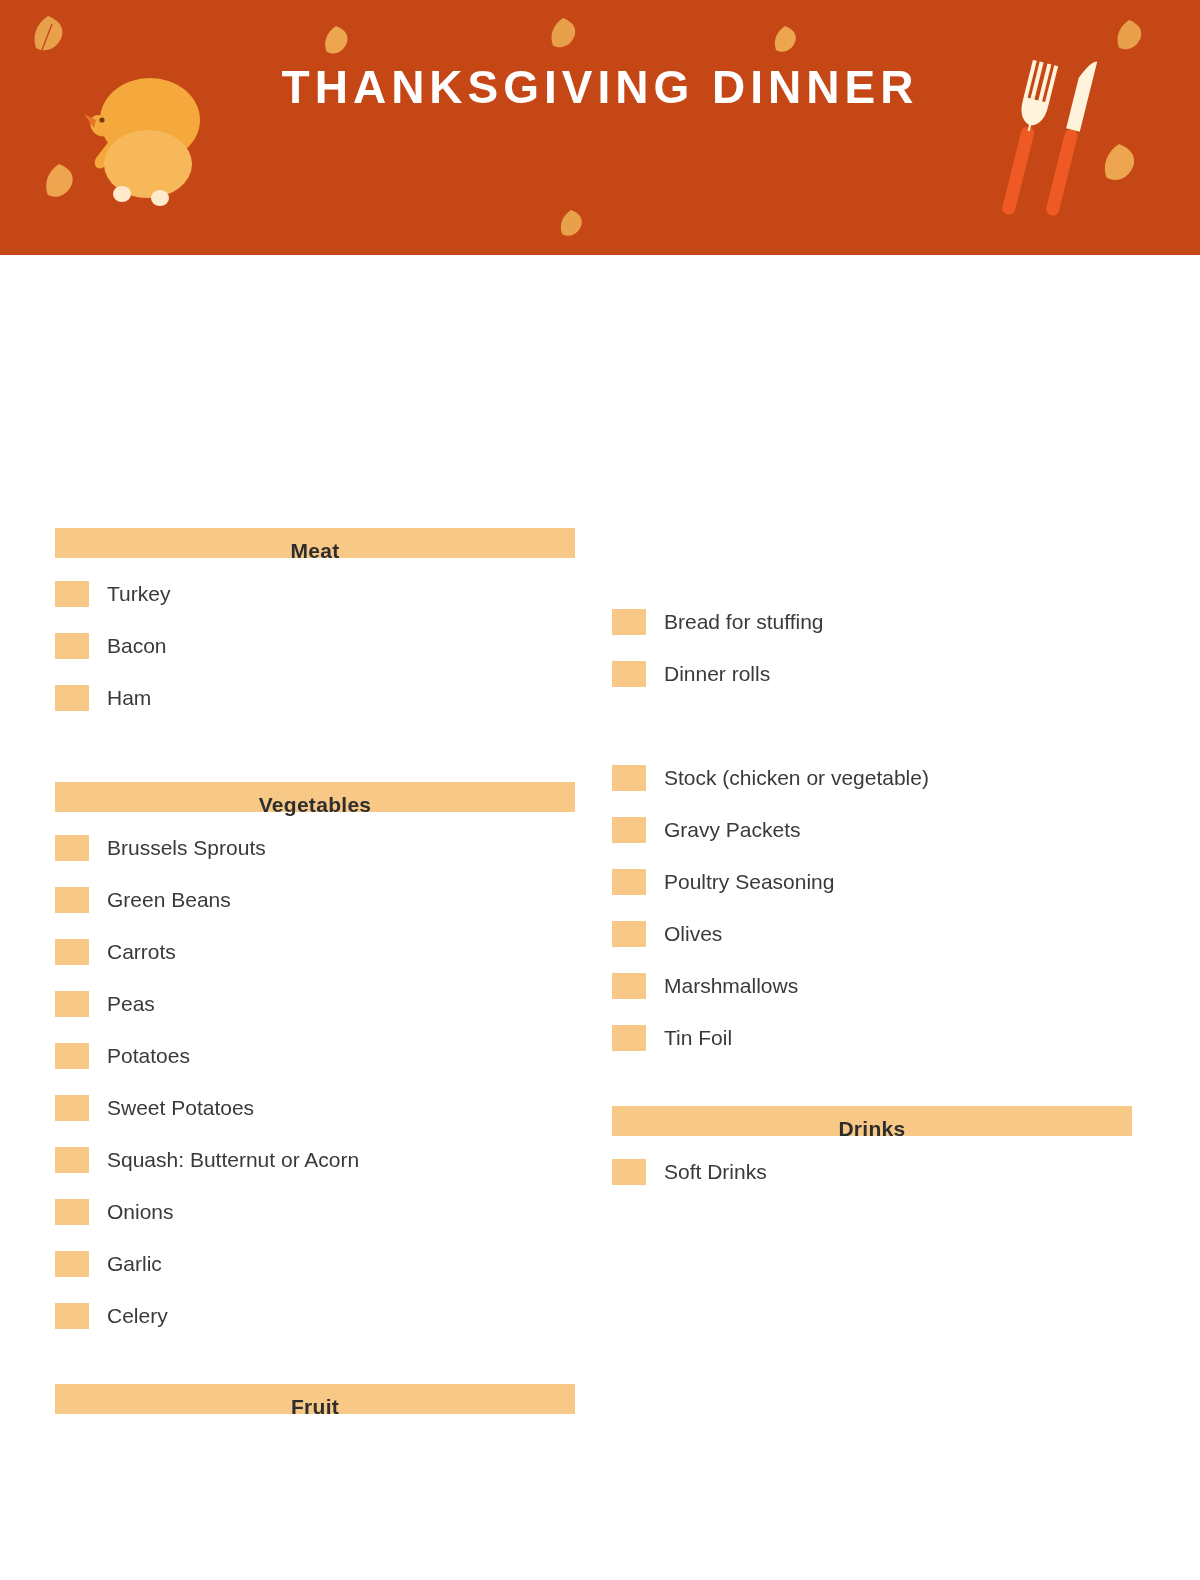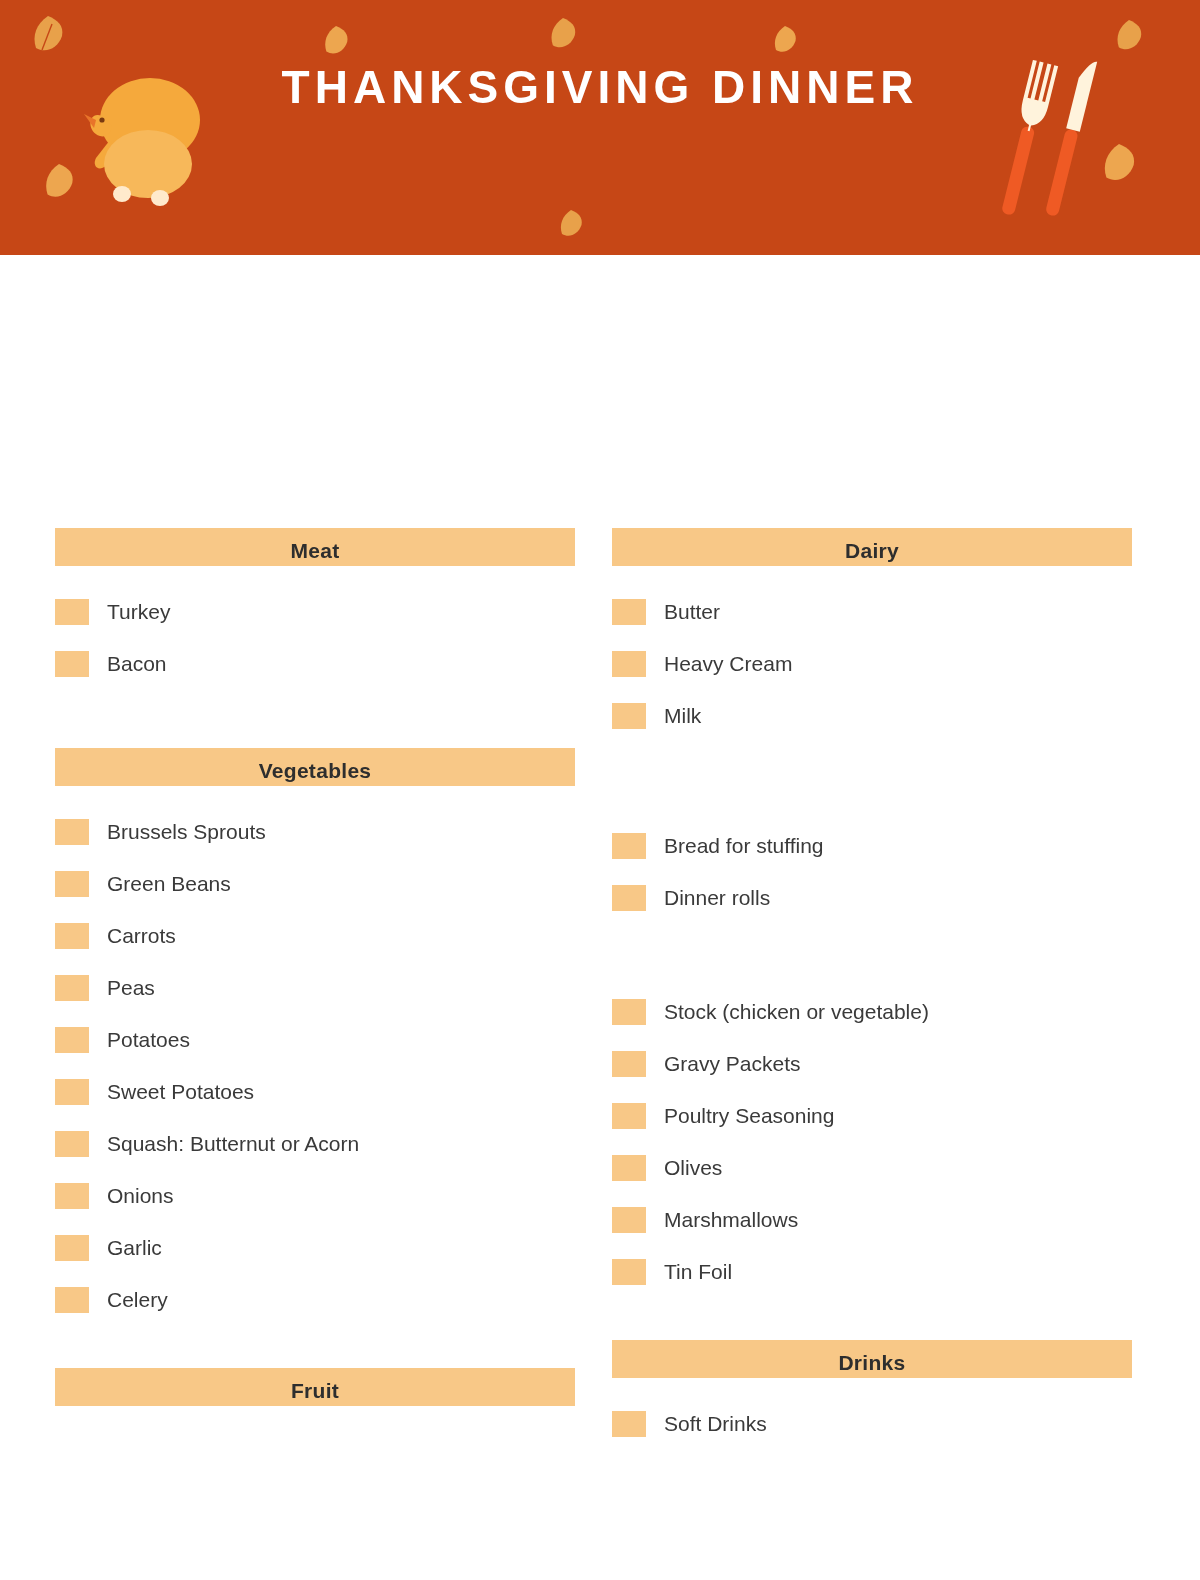--- a/index.html
+++ b/index.html
@@ -75,30 +75,30 @@
     position: absolute;
     width: 520px;
   }
   .col-left  { left: 55px;  top: 273px; }
   .col-right { left: 612px; top: 273px; }
 
   .section { margin-bottom: 0; }
 
   .section-header {
     background: #f8c887;
-    height: 38px;
+    height: 30px;
     line-height: 46px;
     text-align: center;
     font-size: 21px;
     font-weight: bold;
     color: #2e2e2e;
     letter-spacing: 0.3px;
   }
 
-  .items { padding-top: 20px; }
+  .items { padding-top: 10px; }
 
   .item {
     display: flex;
     align-items: center;
     height: 52px;
   }
   .checkbox {
     width: 34px;
     height: 26px;
     background: #f8c887;
@@ -179,20 +179,24 @@
       <div class="section-header">Meat</div>
       <div class="items">
         <div class="item">
             <span class="checkbox"></span>
             <span class="item-label">Turkey</span>
           </div>
         <div class="item">
             <span class="checkbox"></span>
             <span class="item-label">Bacon</span>
           </div>
+        <div class="item">
+            <span class="checkbox"></span>
+            <span class="item-label">Ham</span>
+          </div>
       </div>
     </div>
 
     <div class="gap-lg"></div>
 
     <div class="section">
       <div class="section-header">Vegetables</div>
       <div class="items">
         <div class="item">
             <span class="checkbox"></span>
@@ -243,37 +247,20 @@
       <div class="section-header">Fruit</div>
       <div class="items">
         <div class="item"></div>
 
       </div>
     </div>
   </div>
 
   <div class="col col-right">
 
-    <div class="section">
-      <div class="section-header">Dairy</div>
-      <div class="items">
-        <div class="item">
-            <span class="checkbox"></span>
-            <span class="item-label">Butter</span>
-          </div>
-        <div class="item">
-            <span class="checkbox"></span>
-            <span class="item-label">Heavy Cream</span>
-          </div>
-        <div class="item">
-            <span class="checkbox"></span>
-            <span class="item-label">Milk</span>
-          </div>
-      </div>
-    </div>
 
     <div class="gap-lg"></div>
 
     <div class="section">
       <div class="items">
         <div class="item">
             <span class="checkbox"></span>
             <span class="item-label">Bread for stuffing</span>
           </div>
         <div class="item">

